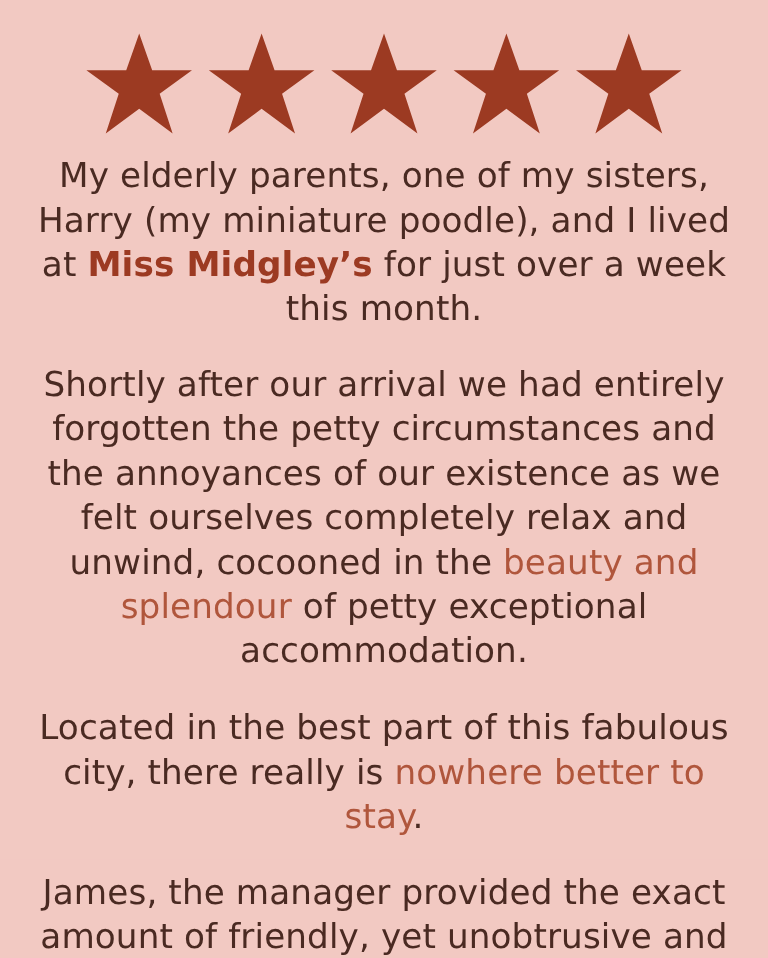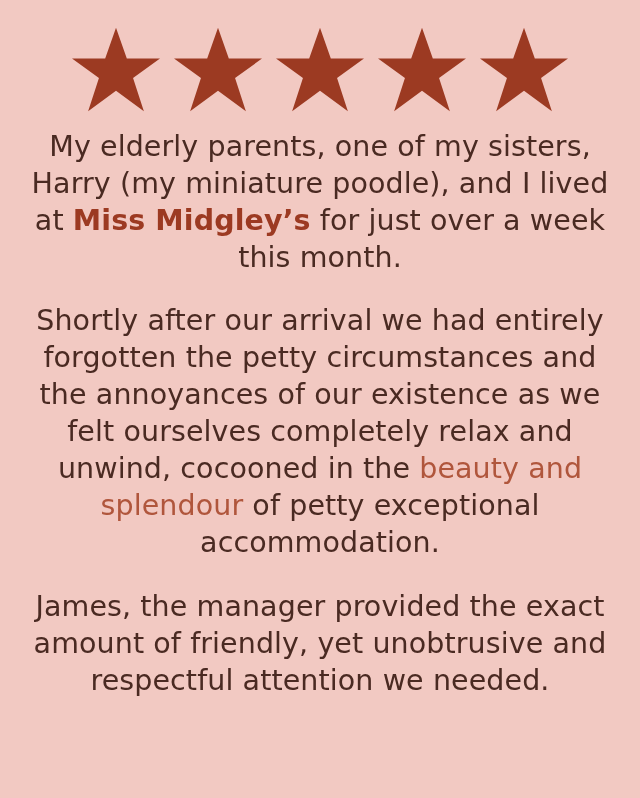--- a/index.html
+++ b/index.html
@@ -95,20 +95,21 @@
       </svg>
     </span>
   </div>
 
   <div class="review">
 
     <p class="para"><span>My elderly parents, one of my sisters, Harry (my miniature poodle), and I lived at </span><span class="hl">Miss Midgley’s</span><span> for just over a week this month.</span></p>
 
     <p class="para"><span>Shortly after our arrival we had entirely forgotten the petty circumstances and the annoyances of our existence as we felt ourselves completely relax and unwind, cocooned in the </span><span class="hl-light">beauty and splendour</span><span> of petty exceptional accommodation.</span></p>
 
+    <p class="para"><span>Located in the best part of this fabulous city, there really is </span><span class="hl-light">nowhere better to stay</span><span>.</span></p>
 
     <p class="para"><span>James, the manager provided the exact amount of friendly, yet unobtrusive and respectful attention we needed.</span></p>
 
   </div>
 
   <div class="spacer"></div>
 
 </div>
 
 </body></html>

